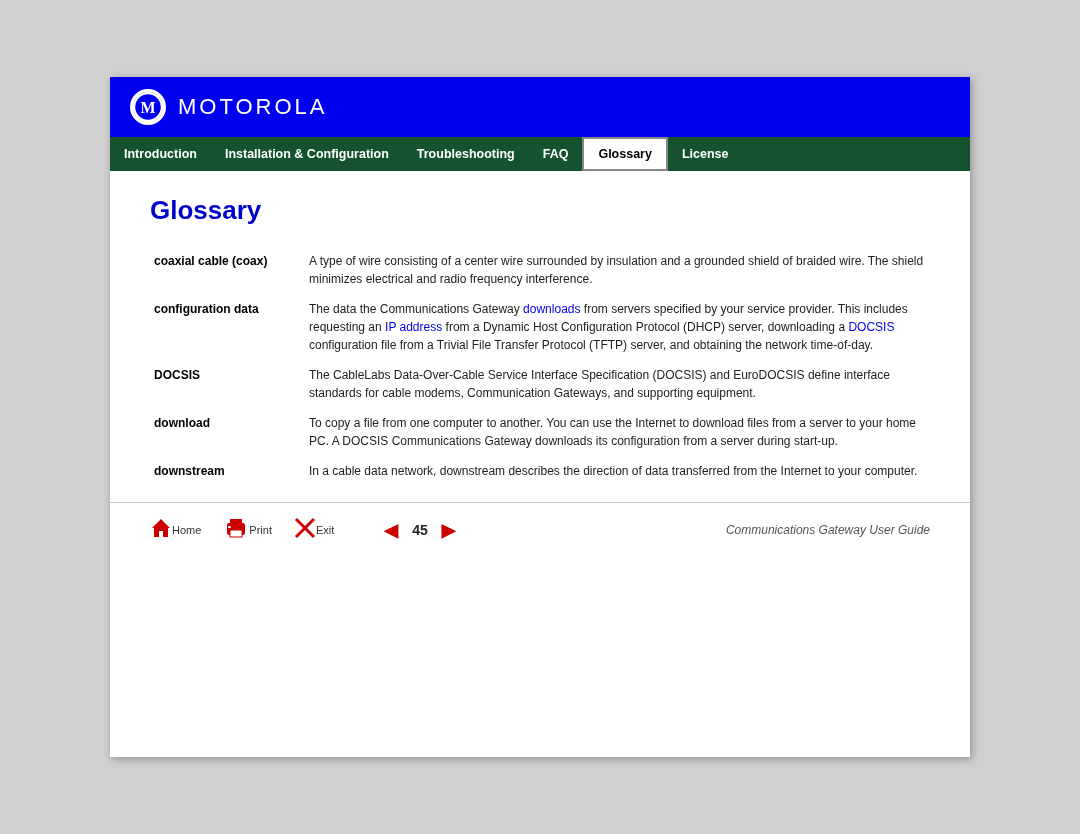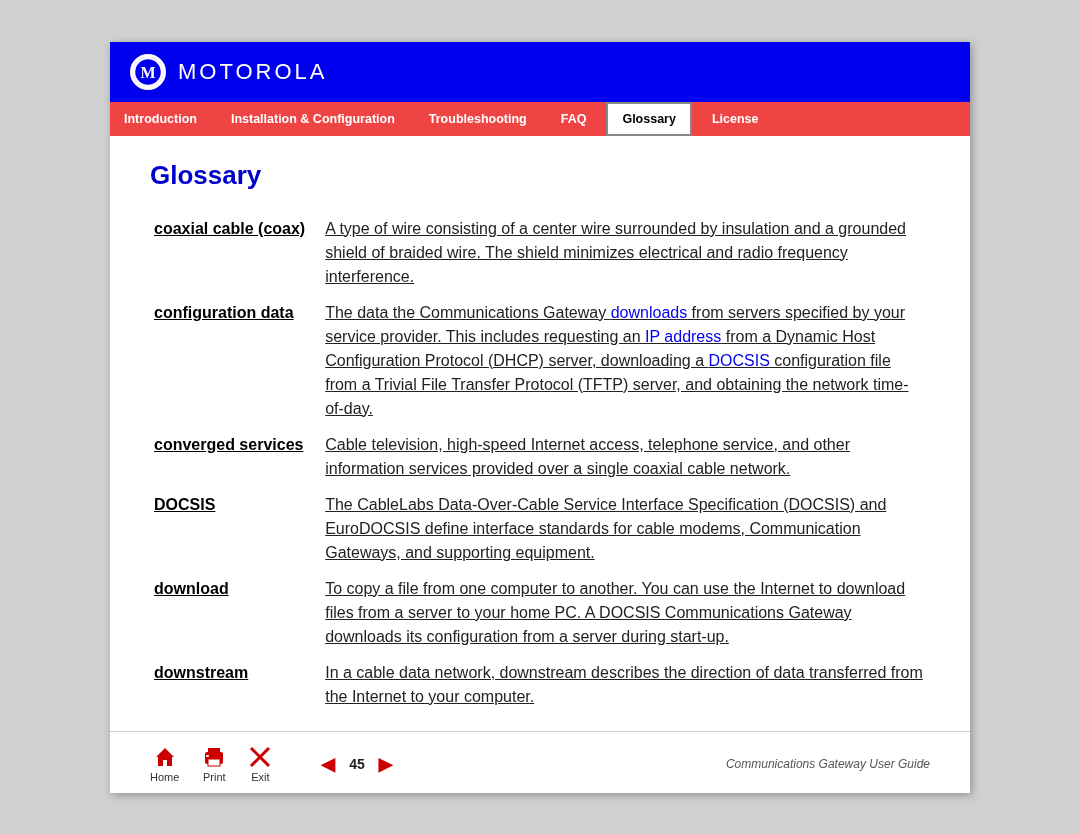--- a/index.html
+++ b/index.html
@@ -39,24 +39,23 @@
     }
     .motorola-text {
       color: white;
       font-size: 22px;
       font-weight: normal;
       letter-spacing: 3px;
       font-family: Arial, sans-serif;
     }
     
     .nav-bar {
-      background: #ef4444;
+      background: #14532d;
       display: flex;
       align-items: stretch;
-      gap: 6px;
     }
     .nav-item {
       color: white;
       padding: 8px 14px;
       font-size: 12.5px;
       font-weight: bold;
       cursor: pointer;
       white-space: nowrap;
       display: flex;
       align-items: center;
@@ -76,24 +75,23 @@
       font-weight: bold;
       margin-bottom: 20px;
     }
     
     .glossary-table {
       width: 100%;
       border-collapse: collapse;
     }
     .glossary-table tr td {
       padding: 6px 4px;
-      font-size: 16px;
+      font-size: 12px;
       vertical-align: top;
       line-height: 1.5;
-      text-decoration: underline;
     }
     .glossary-table tr td:first-child {
       font-weight: bold;
       width: 155px;
       min-width: 155px;
       padding-right: 16px;
       white-space: nowrap;
     }
     .glossary-table tr td:last-child {
       color: #222;
@@ -111,21 +109,20 @@
       gap: 0;
     }
     .footer-icons {
       display: flex;
       align-items: flex-end;
       gap: 22px;
       margin-right: 30px;
     }
     .footer-icon-item {
       display: flex;
-      flex-direction: column;
       align-items: center;
       cursor: pointer;
     }
     .footer-icon-item .icon-shape {
       margin-bottom: 3px;
     }
     .footer-icon-item .icon-label {
       font-size: 11px;
       color: #333;
     }
@@ -208,24 +205,20 @@
           <td>A type of wire consisting of a center wire surrounded by insulation and a grounded shield of braided wire. The shield minimizes electrical and radio frequency interference.</td>
         </tr>
 
         <tr>
           <td>configuration data</td>
           <td>
             The data the Communications Gateway <a class="inline-link" href="#">downloads</a> from servers specified by your service provider. This includes requesting an <a class="inline-link" href="#">IP address</a> from a Dynamic Host Configuration Protocol (DHCP) server, downloading a <a class="inline-link" href="#">DOCSIS</a> configuration file from a Trivial File Transfer Protocol (TFTP) server, and obtaining the network time-of-day.
           </td>
         </tr>
 
-        <tr>
-          <td>converged services</td>
-          <td>Cable television, high-speed Internet access, telephone service, and other information services provided over a single coaxial cable network.</td>
-        </tr>
 
         <tr>
           <td>DOCSIS</td>
           <td>The CableLabs Data-Over-Cable Service Interface Specification (DOCSIS) and EuroDOCSIS define interface standards for cable modems, Communication Gateways, and supporting equipment.</td>
         </tr>
 
 
         <tr>
           <td>download</td>
           <td>To copy a file from one computer to another. You can use the Internet to download files from a server to your home PC. A DOCSIS Communications Gateway downloads its configuration from a server during start-up.</td>

